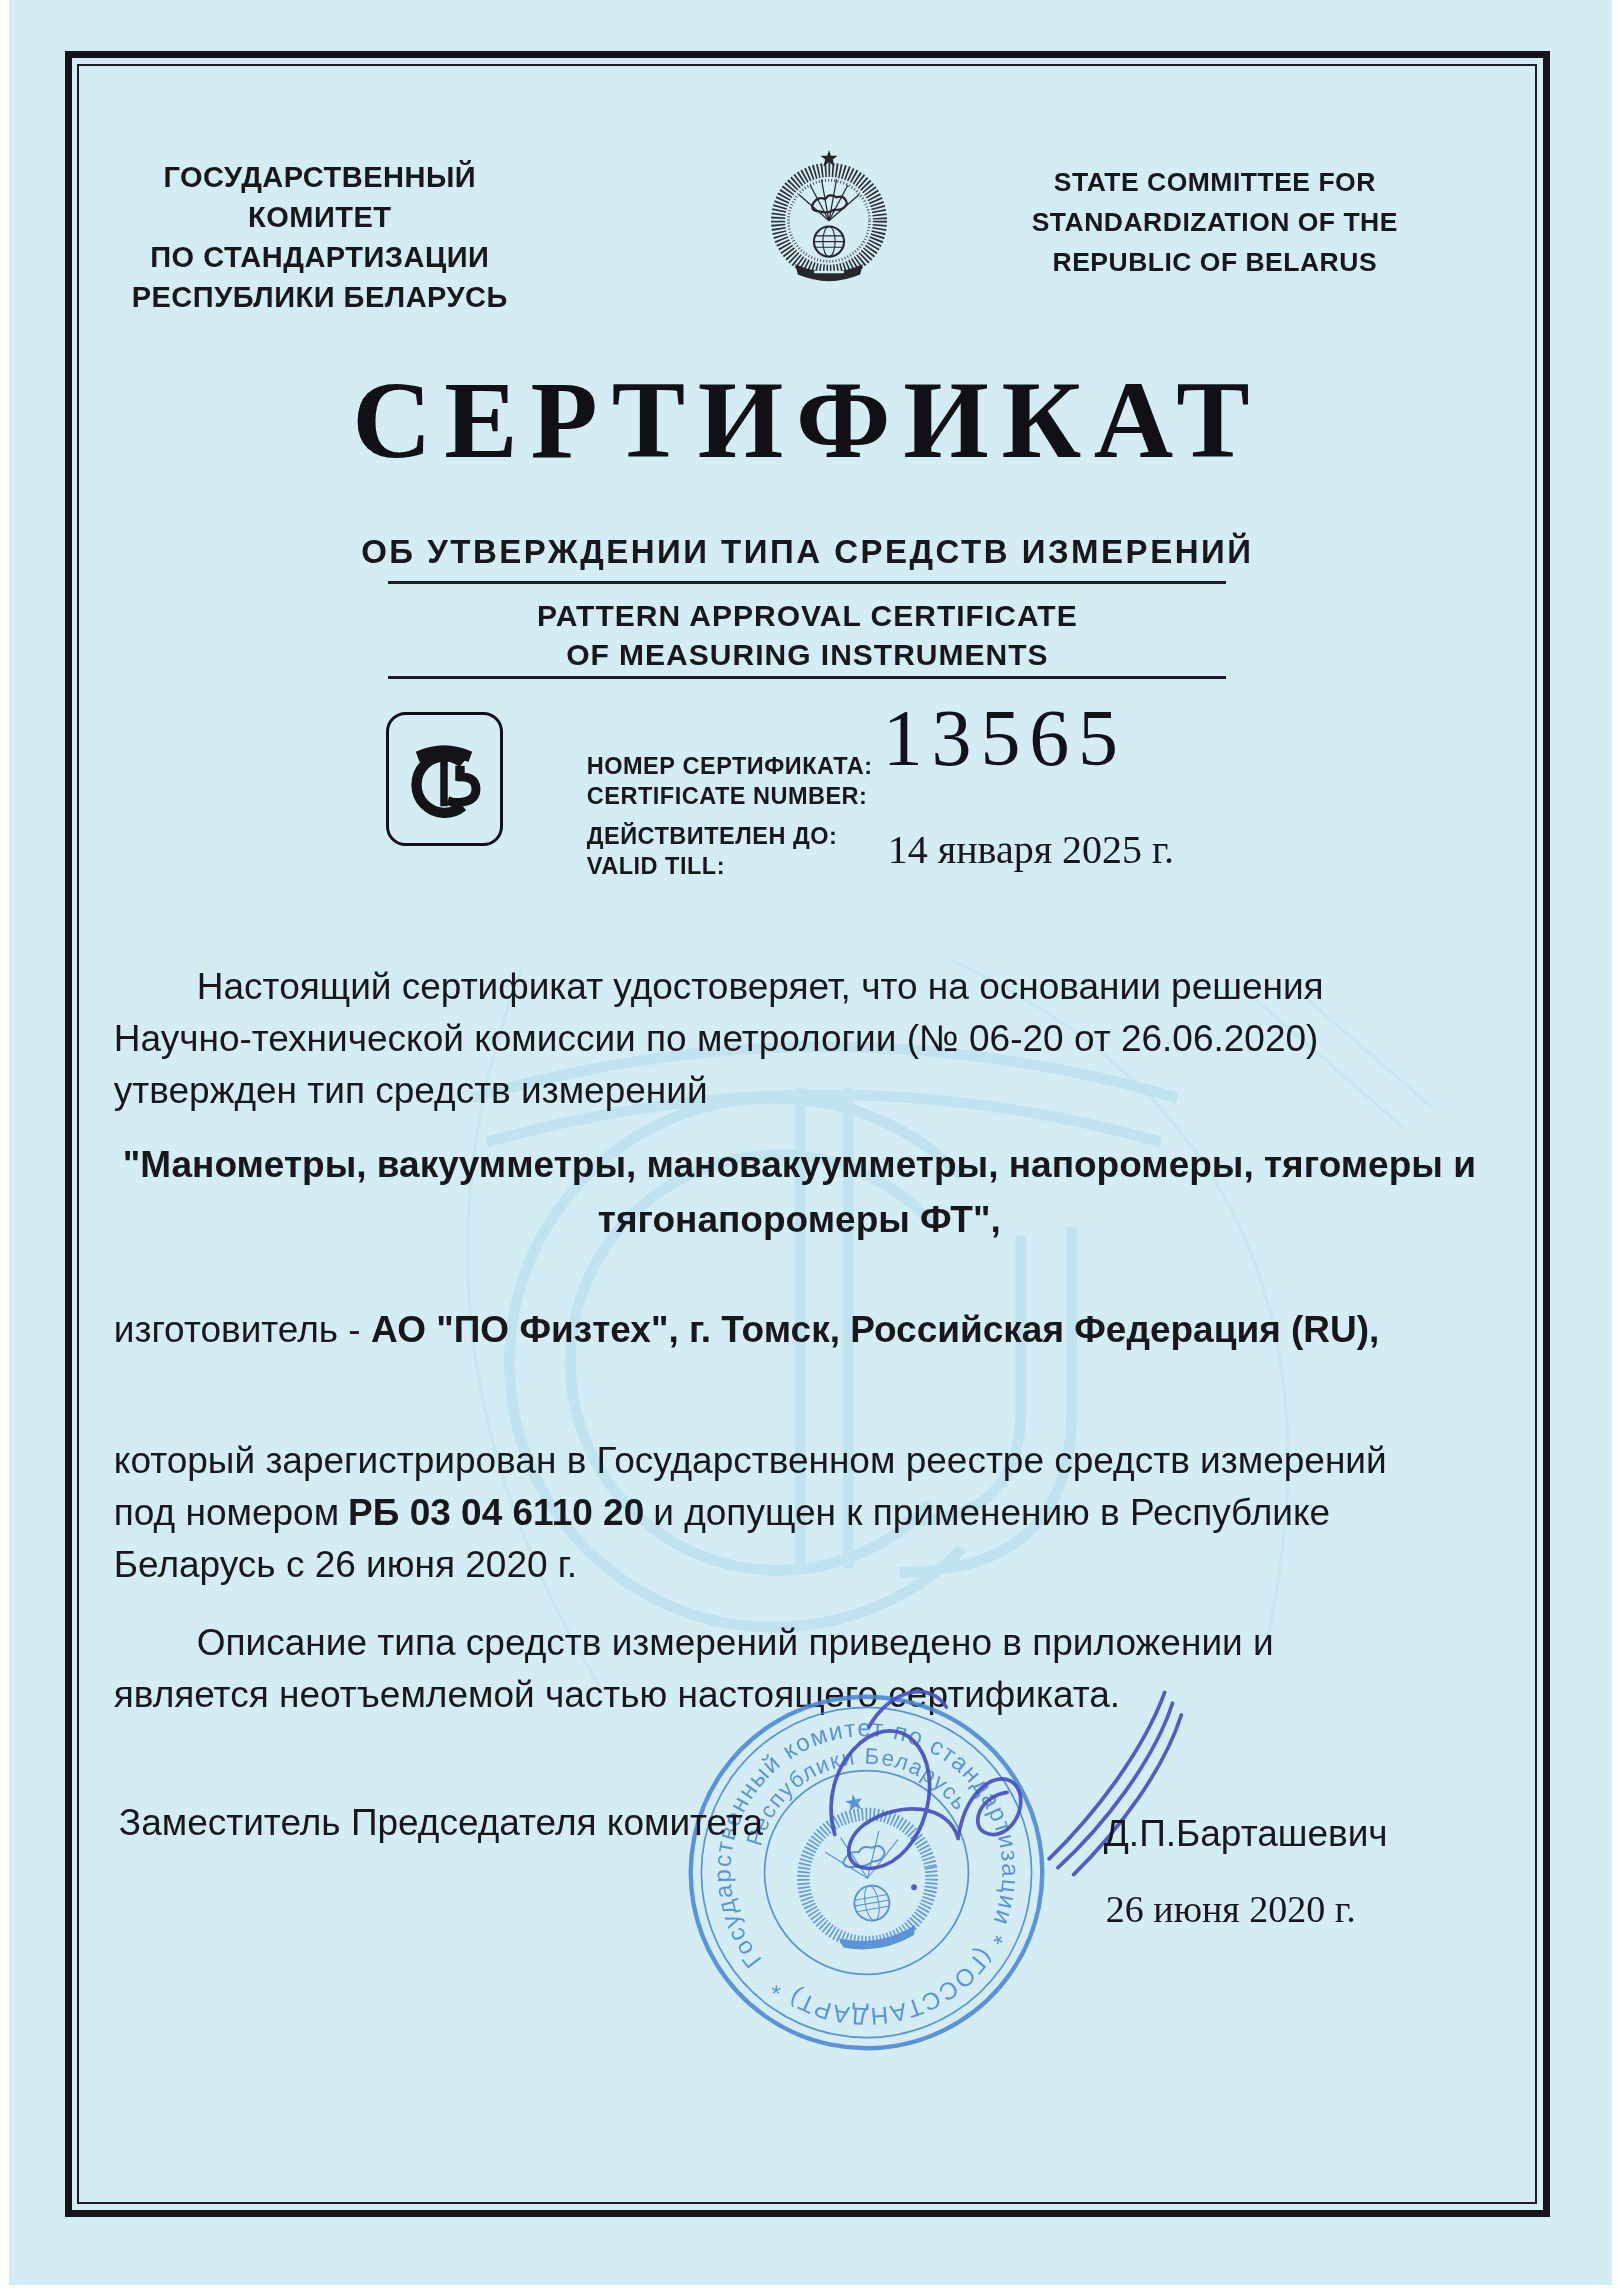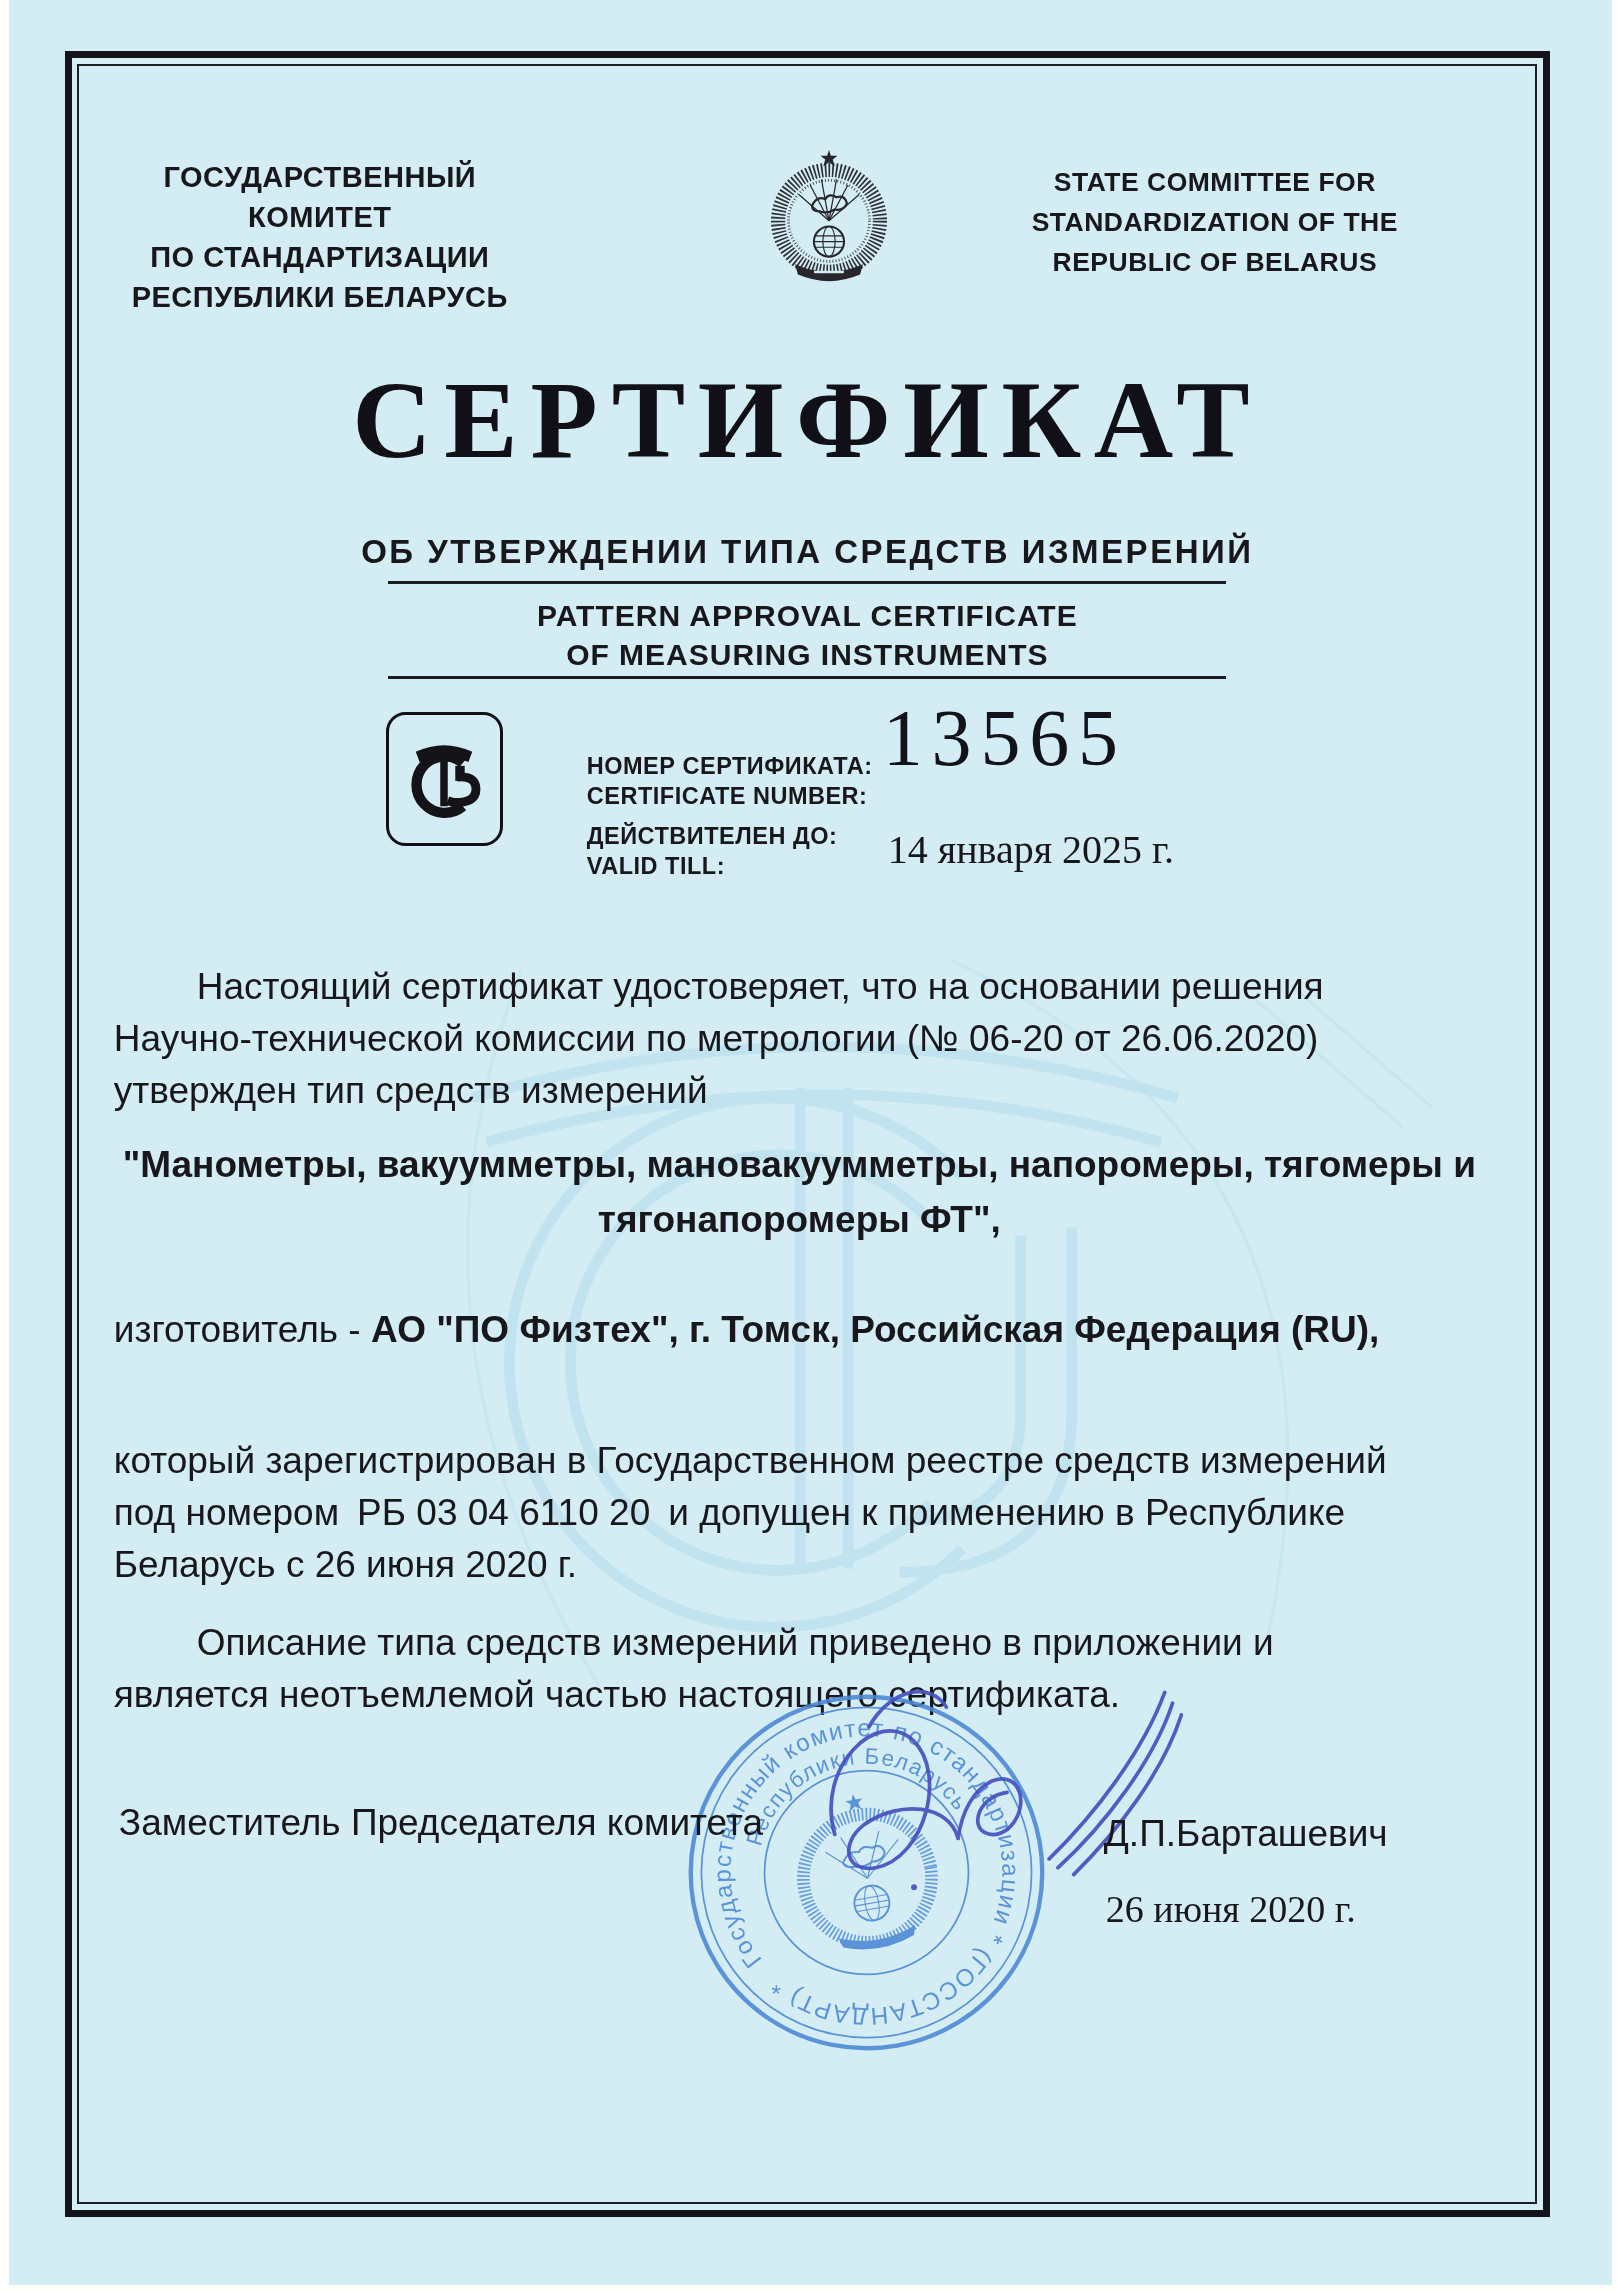--- a/index.html
+++ b/index.html
@@ -33,21 +33,21 @@
   .cert-number{left:818px;top:642px;width:353px;font-family:"Liberation Serif",serif;font-size:80px;
                letter-spacing:8.8px;color:#12121a;}
   .valid-date{left:823px;top:775px;width:412px;font-family:"Liberation Serif",serif;font-size:40px;}
   .bodytext{left:49px;width:1294px;font-size:37px;line-height:52px;}
   .p1{top:910px;text-indent:83px;}
   .p2{left:29px;top:1086px;width:1411px;text-align:center;font-weight:bold;line-height:55px;}
   .p3{top:1253px;white-space:nowrap;width:1421px;}
   .p4{top:1384px;}
   .p5{top:1566px;text-indent:83px;}
   .b{font-weight:bold;}
-  .reg-num{font-weight:normal;margin:0 18px;}
+  .reg-num{font-weight:bold;margin:0 9px;}
   .sig-title{left:54px;top:1751px;font-size:37px;}
   .sig-name{left:1039px;top:1762px;font-size:37px;}
   .sig-date{left:1041px;top:1825px;font-family:"Liberation Serif",serif;font-size:38px;margin-top:11px;}
   .emblem{left:698px;top:96px;width:132px;height:142px;}
   .watermark{left:211px;top:890px;width:1176px;height:804px;opacity:.45;pointer-events:none;}
   .stamp{left:617px;top:1637px;width:369px;height:369px;opacity:.88;}
   .signature{left:711px;top:1615px;width:421px;height:235px;}
   svg{display:block;width:100%;height:100%;}
 </style>
 </head>

